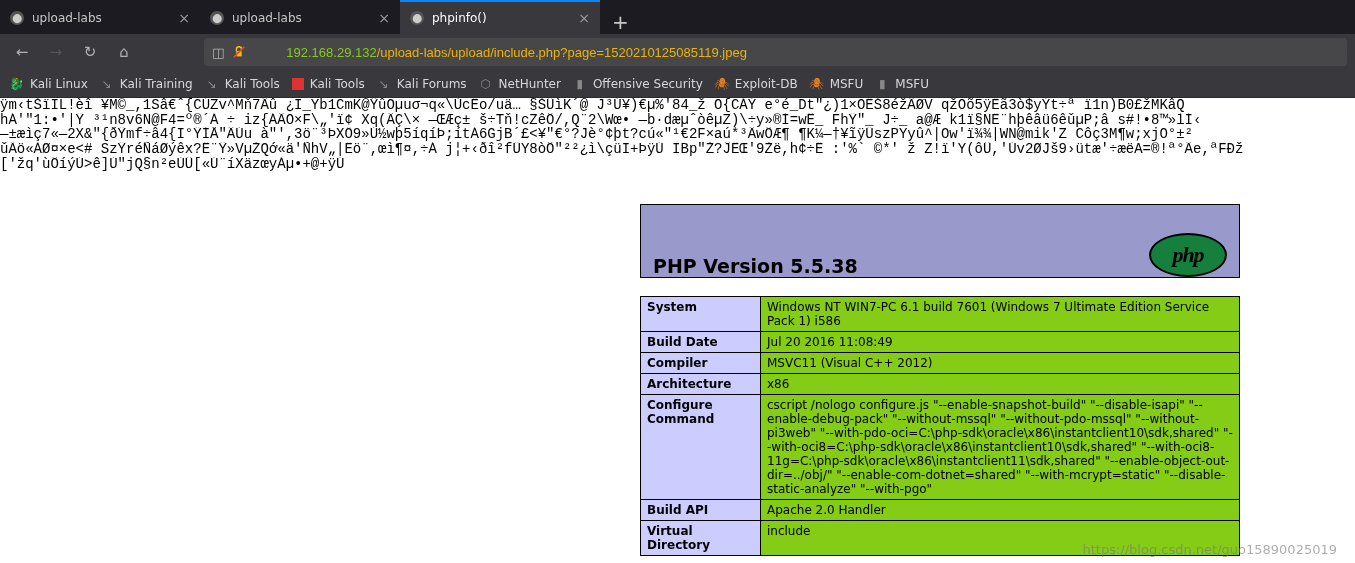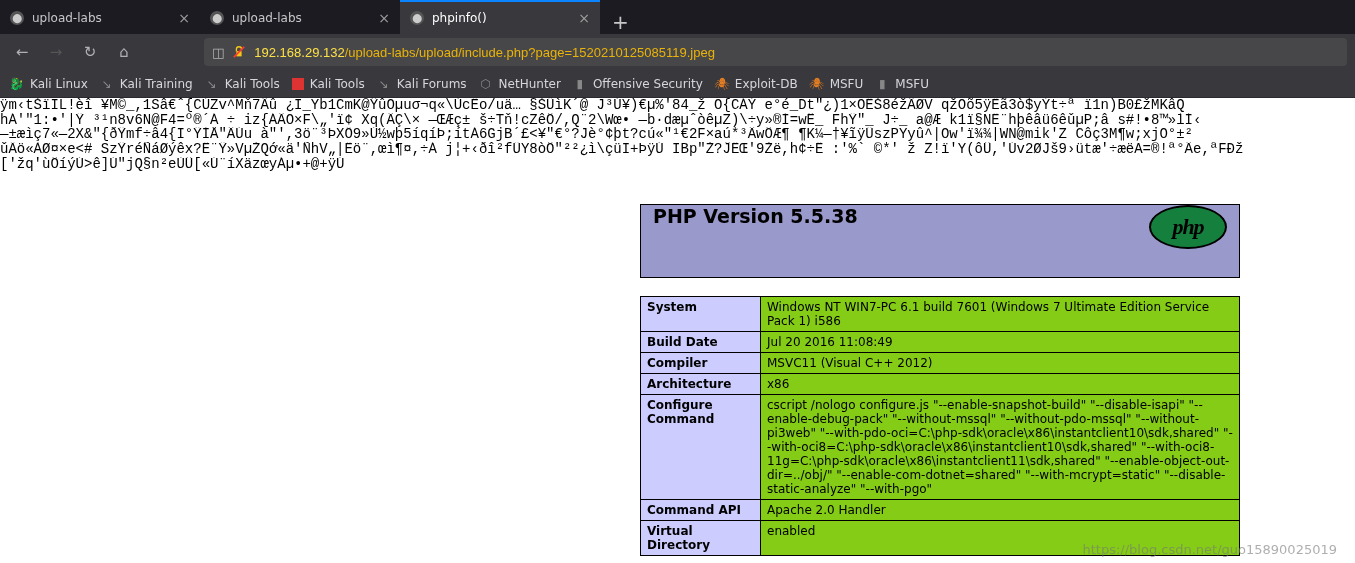--- a/index.html
+++ b/index.html
@@ -14,34 +14,34 @@
 .newtab { color:#c7c7c8; font-size:20px; padding:0 12px; cursor:pointer; }
 
 .navbar { display:flex; align-items:center; background:#38383d; height:36px; padding:0 8px; gap:6px; }
 .nav-icon { width:28px; height:28px; display:flex; align-items:center; justify-content:center; color:#b1b1b3; font-size:15px; cursor:pointer; border-radius:4px; }
 .nav-icon.disabled { color:#555; cursor:default; }
 
 .urlbar { flex:1; display:flex; align-items:center; background:#474749; border-radius:4px; height:28px; padding:0 8px; gap:8px; margin-left:60px; }
 .urlbar .shield { color:#b1b1b3; font-size:13px; }
 .urlbar .warn { width:14px; height:14px; }
 .url-text { font-family:sans-serif; font-size:13px; color:#fff; white-space:nowrap; overflow:hidden; }
-.url-text .host { color:#fde047; }
+.url-text .host { color:#84cc16;margin-left:32px; }
 .url-text .path { color:#eab308; }
 
 .bookmarks { display:flex; align-items:center; background:#38383d; height:28px; gap:12px; padding:0 10px; border-bottom:1px solid #2a2a2e; }
 .bm { display:flex; align-items:center; gap:6px; color:#d7d7db; font-size:12px; cursor:pointer; }
 .bm .bm-icon { width:14px; height:14px; display:flex; align-items:center; justify-content:center; }
 
 
 .page { position:relative; height:465px; overflow:hidden; }
 .garbage { font-family:"Courier New",monospace; font-size:14px; line-height:1.05; padding:0 0 4px 0; word-break:break-all; color:#000; }
 .garbage .line { white-space:nowrap; overflow:hidden; }
 
 .phpinfo { position:absolute; left:640px; top:106px; width:600px; }
-.php-header { background:#9999cc; border:1px solid #000; height:74px; display:flex; align-items:flex-start; justify-content:space-between; padding:0 12px; }
+.php-header { background:#9999cc; border:1px solid #000; height:74px; display:flex; align-items:flex-end; justify-content:space-between; padding:0 12px; }
 .php-header h1 { font-size:19px; font-weight:bold; color:#000; }
 .php-logo { width:78px; height:44px; background:#15803d; border:2px solid #000; border-radius:50%/50%; display:flex; align-items:center; justify-content:center; font:bold italic 22px Georgia,serif; color:#000; letter-spacing:-1px; }
 
 .php-table { width:100%; border-collapse:collapse; margin-top:18px; table-layout:fixed; }
 .php-table td { border:1px solid #000; font-size:12px; padding:3px 6px; vertical-align:top; word-wrap:break-word; }
 .php-table td.k { background:#ccccff; font-weight:bold; width:120px; }
 .php-table td.v { background:#84cc16; }
 
 .watermark { position:absolute; right:18px; bottom:6px; color:rgba(120,120,120,0.6); font-size:13px; }
 </style>
@@ -160,25 +160,25 @@
           </tr>
           <tr>
             <td class="k">Architecture</td>
             <td class="v">x86</td>
           </tr>
           <tr>
             <td class="k">Configure Command</td>
             <td class="v">cscript /nologo configure.js "--enable-snapshot-build" "--disable-isapi" "--enable-debug-pack" "--without-mssql" "--without-pdo-mssql" "--without-pi3web" "--with-pdo-oci=C:\php-sdk\oracle\x86\instantclient10\sdk,shared" "--with-oci8=C:\php-sdk\oracle\x86\instantclient10\sdk,shared" "--with-oci8-11g=C:\php-sdk\oracle\x86\instantclient11\sdk,shared" "--enable-object-out-dir=../obj/" "--enable-com-dotnet=shared" "--with-mcrypt=static" "--disable-static-analyze" "--with-pgo"</td>
           </tr>
           <tr>
-            <td class="k">Command API</td>
+            <td class="k">Build API</td>
             <td class="v">Apache 2.0 Handler</td>
           </tr>
           <tr>
             <td class="k">Virtual Directory</td>
-            <td class="v">enabled</td>
+            <td class="v">include</td>
           </tr>
         </tbody>
     </table>
   </div>
 
   <div class="watermark">https://blog.csdn.net/guo15890025019</div>
 </div>
 
 </body></html>

